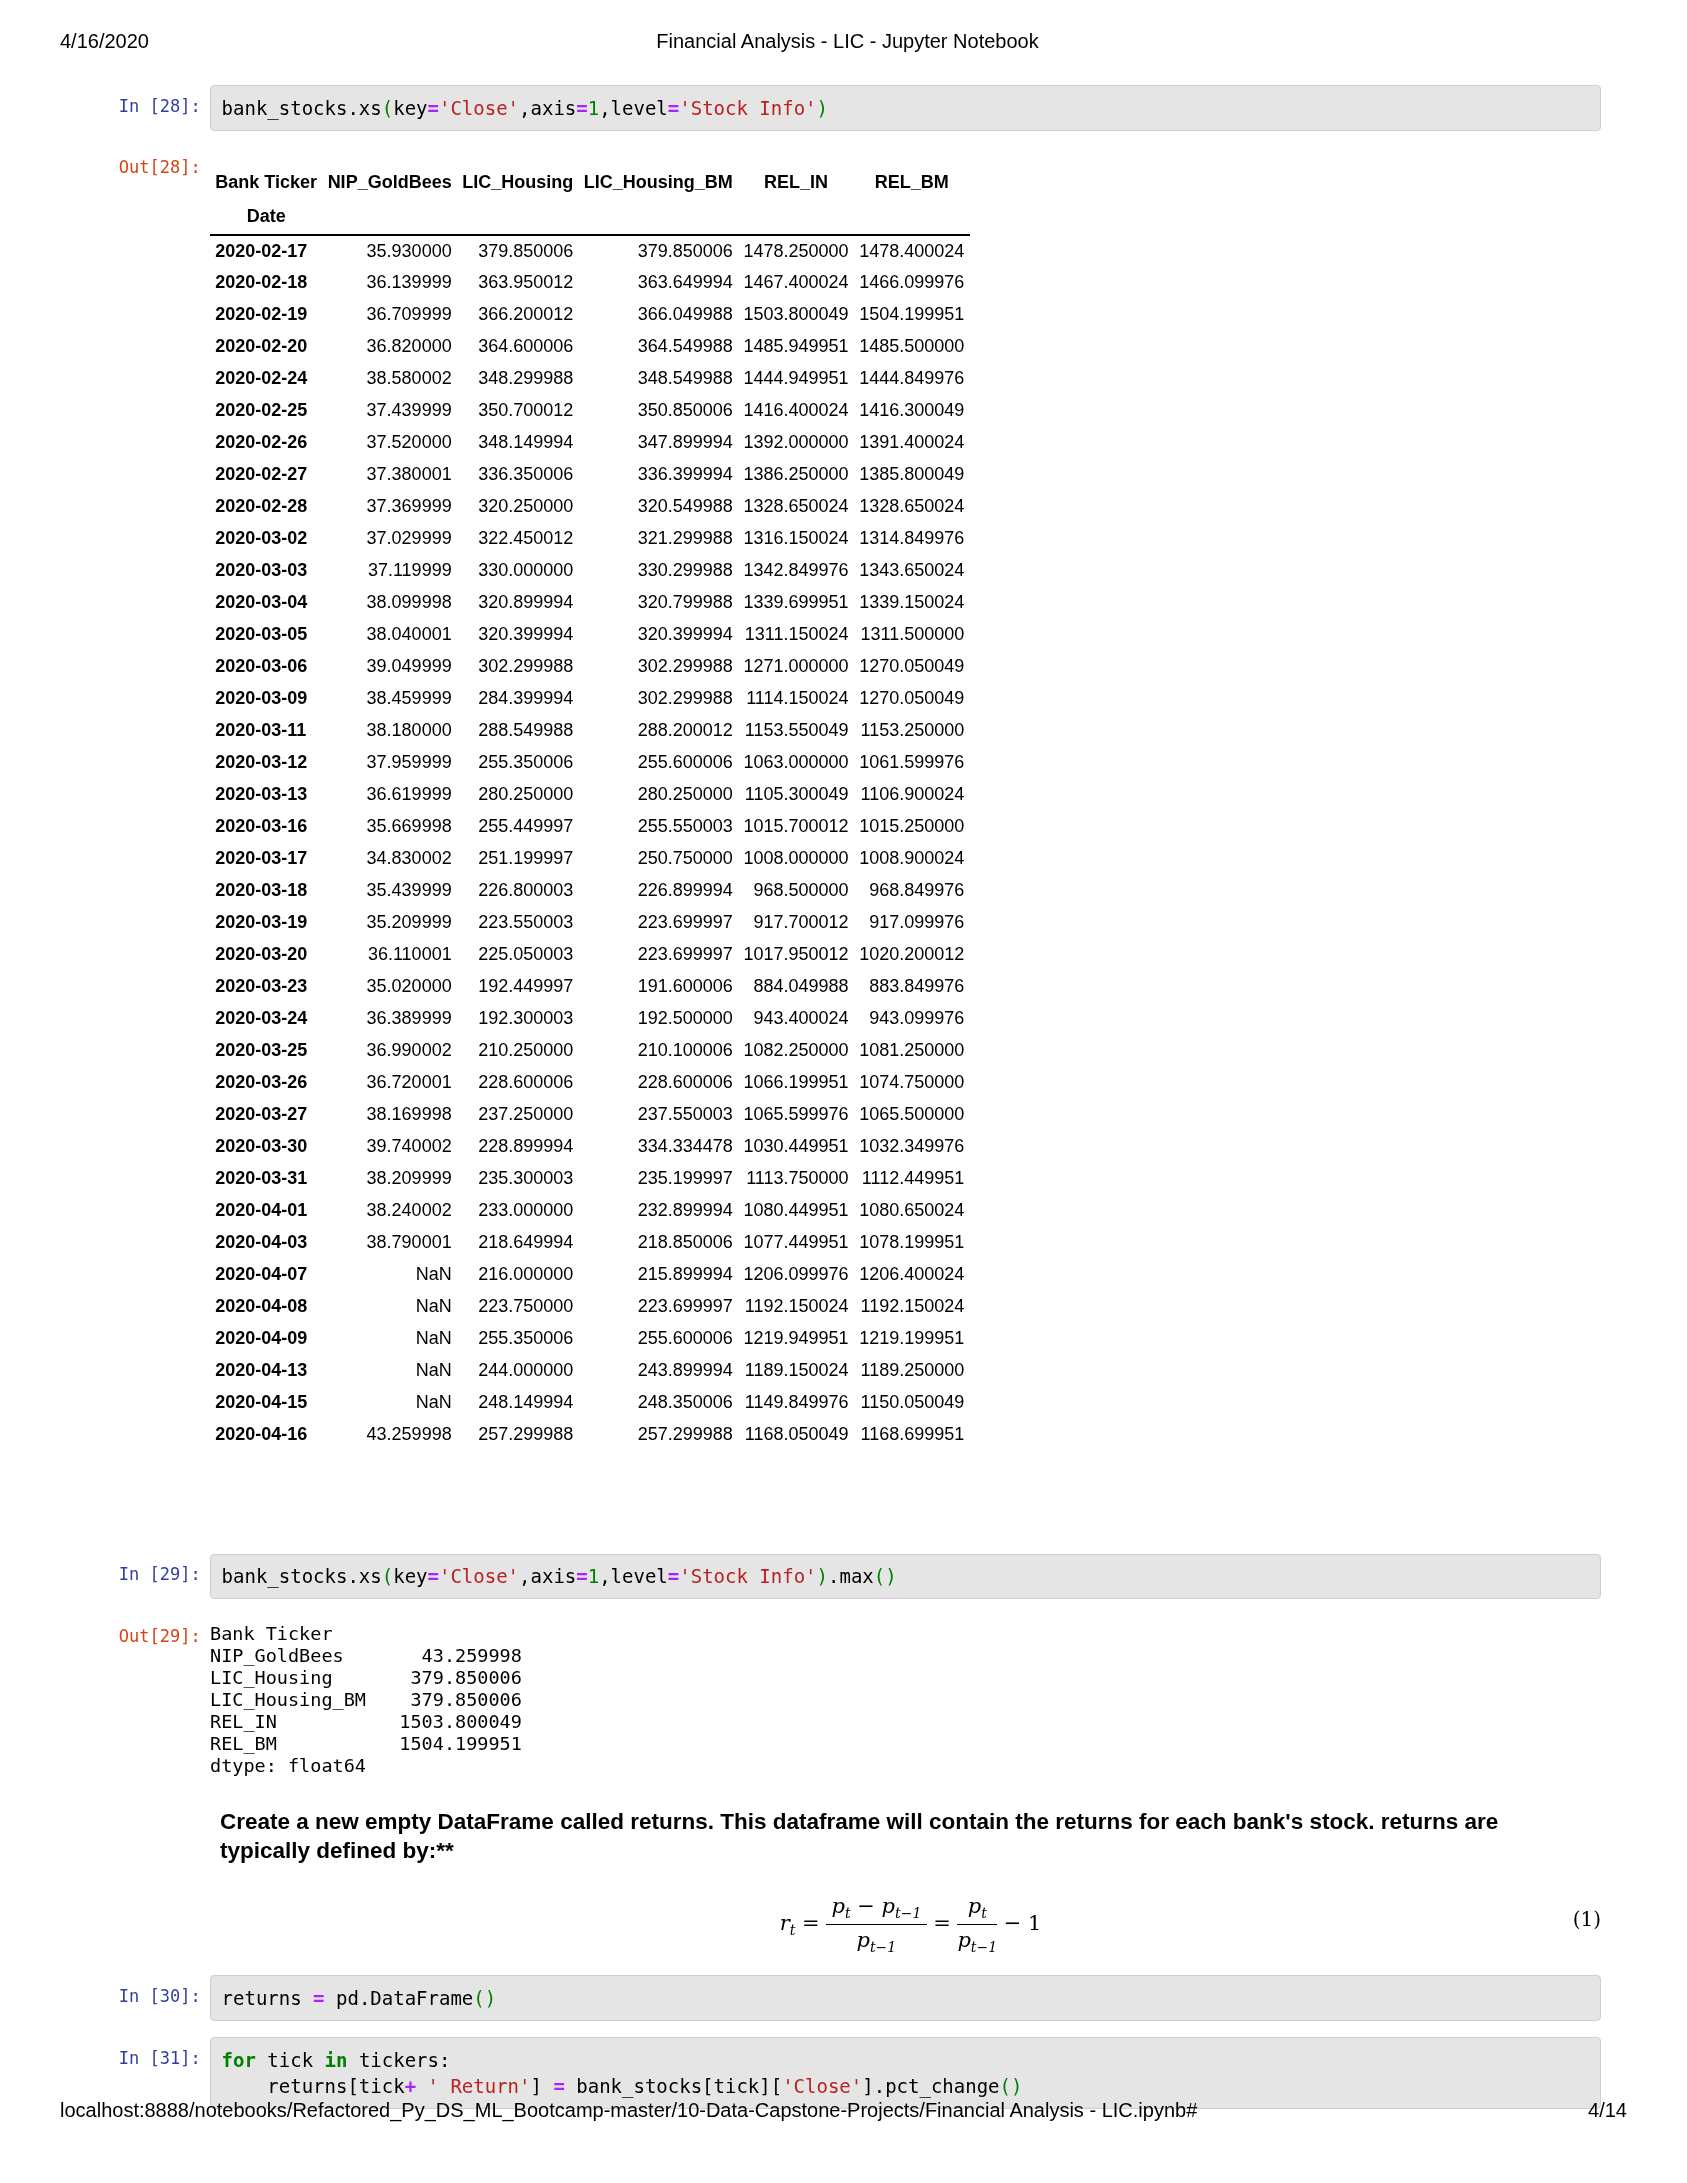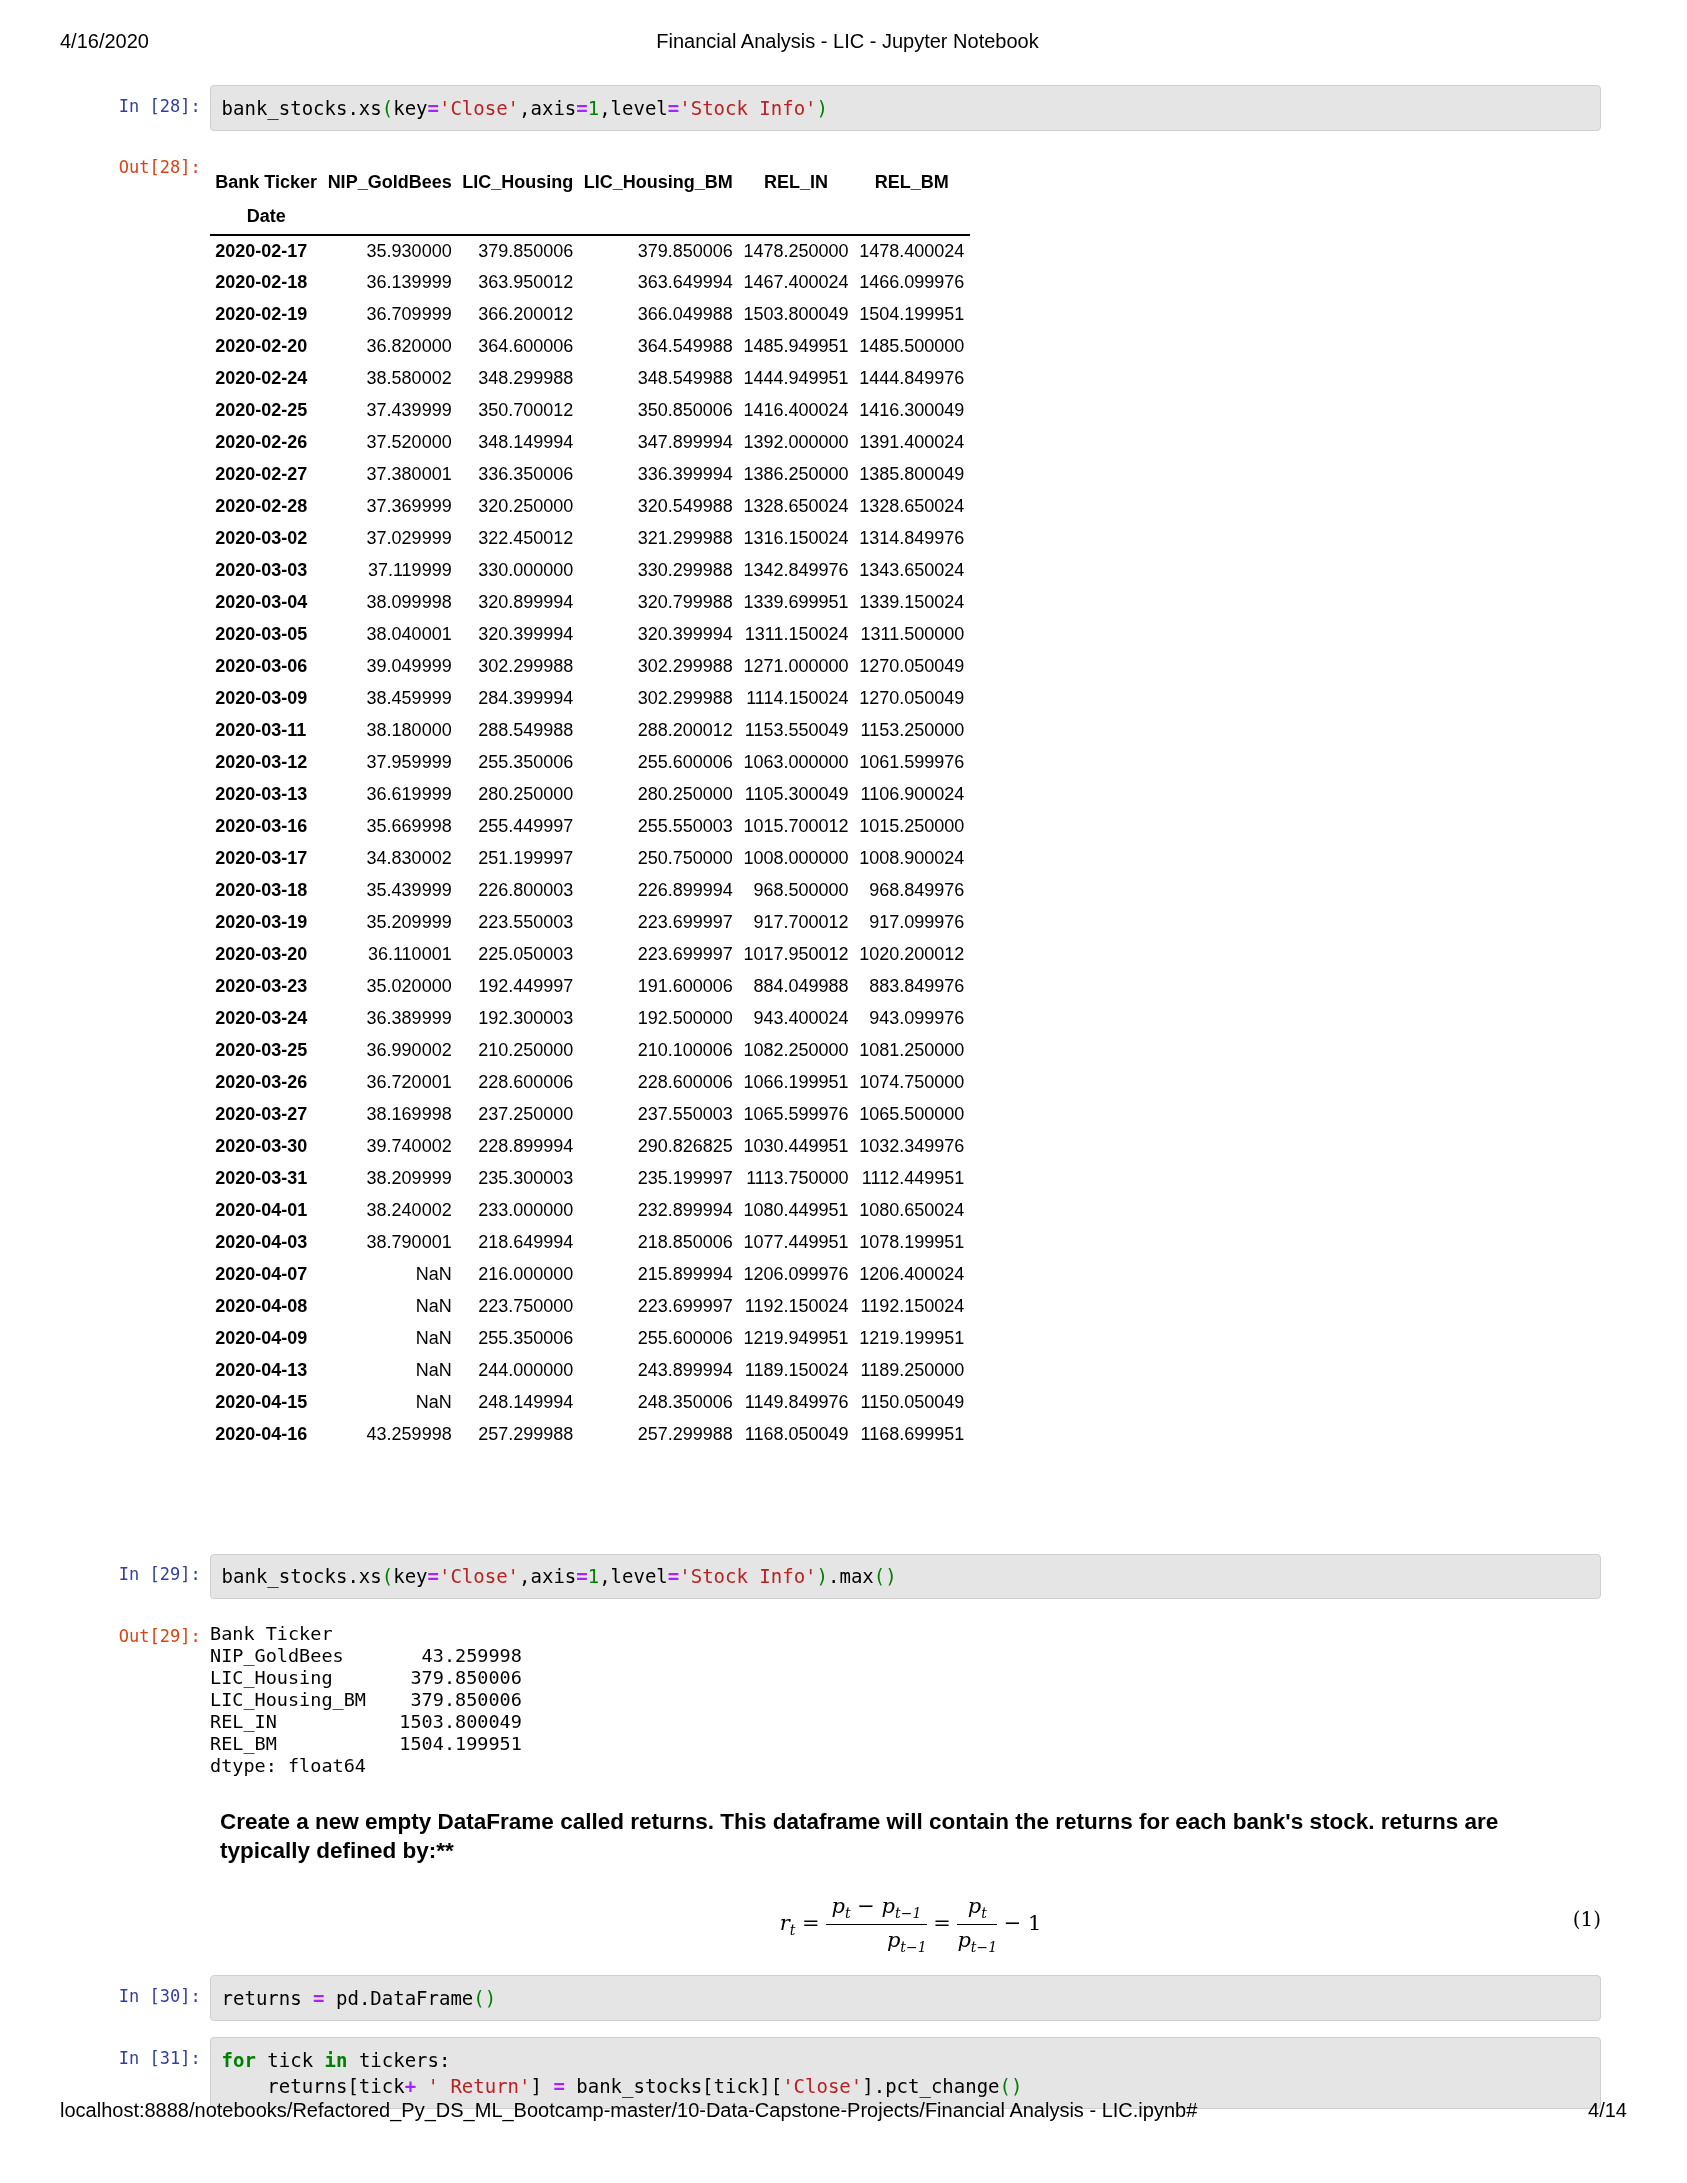--- a/index.html
+++ b/index.html
@@ -67,21 +67,21 @@
   .equation-row {
     position:relative; margin:4px 86px 17px 220px; height:73px;
     font-family:"DejaVu Serif", serif; font-size:21px;
   }
   .eq-body { position:absolute; left:0; right:0; top:12px; text-align:center; }
   .eq-var { font-style:italic; }
   .eq-sub { font-size:14px; font-style:italic; vertical-align:-5.3px; }
   .eq-op { padding:0 6.6px; }
   .frac { display:inline-block; vertical-align:middle; text-align:center; }
   .frac .fnum { display:block; border-bottom:1.3px solid #000; padding:0 5.3px 2.6px; }
-  .frac .fden { display:block; padding-top:2.6px;text-align:right; }
+  .frac .fden { display:block; padding-top:2.6px; }
   .eq-tag { position:absolute; right:0; top:25px; font-size:20px; }
 </style>
 </head>
 <body>
 
 <div class="print-header">
   <span class="ph-date">4/16/2020</span>
   <span class="ph-title">Financial Analysis - LIC - Jupyter Notebook</span>
 </div>
 
@@ -336,21 +336,21 @@
             <td class="c1">38.169998</td>
             <td class="c2">237.250000</td>
             <td class="c3">237.550003</td>
             <td class="c4">1065.599976</td>
             <td class="c5">1065.500000</td>
           </tr>
             <tr>
             <td class="idx c0">2020-03-30</td>
             <td class="c1">39.740002</td>
             <td class="c2">228.899994</td>
-            <td class="c3">290.826825</td>
+            <td class="c3">334.334478</td>
             <td class="c4">1030.449951</td>
             <td class="c5">1032.349976</td>
           </tr>
             <tr>
             <td class="idx c0">2020-03-31</td>
             <td class="c1">38.209999</td>
             <td class="c2">235.300003</td>
             <td class="c3">235.199997</td>
             <td class="c4">1113.750000</td>
             <td class="c5">1112.449951</td>

